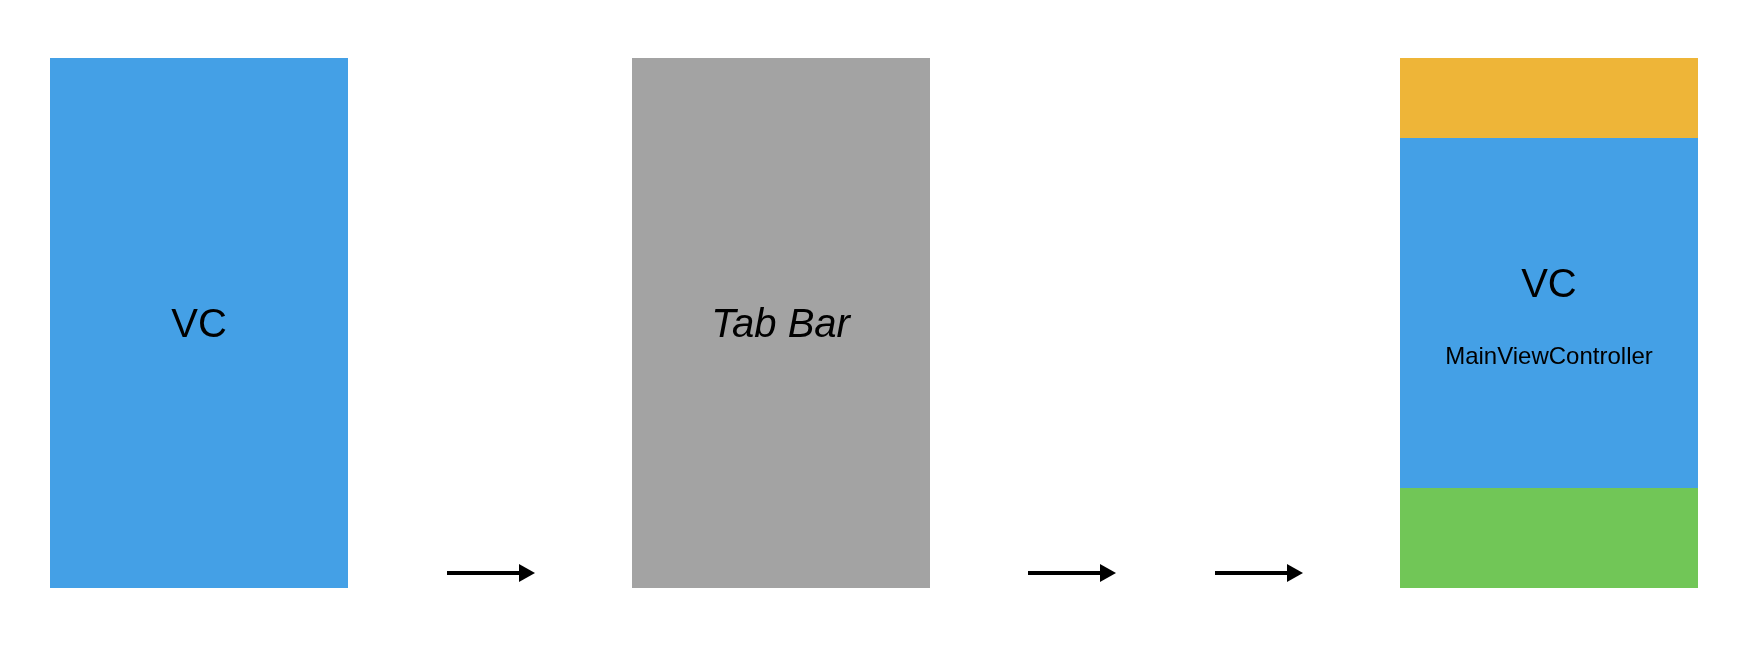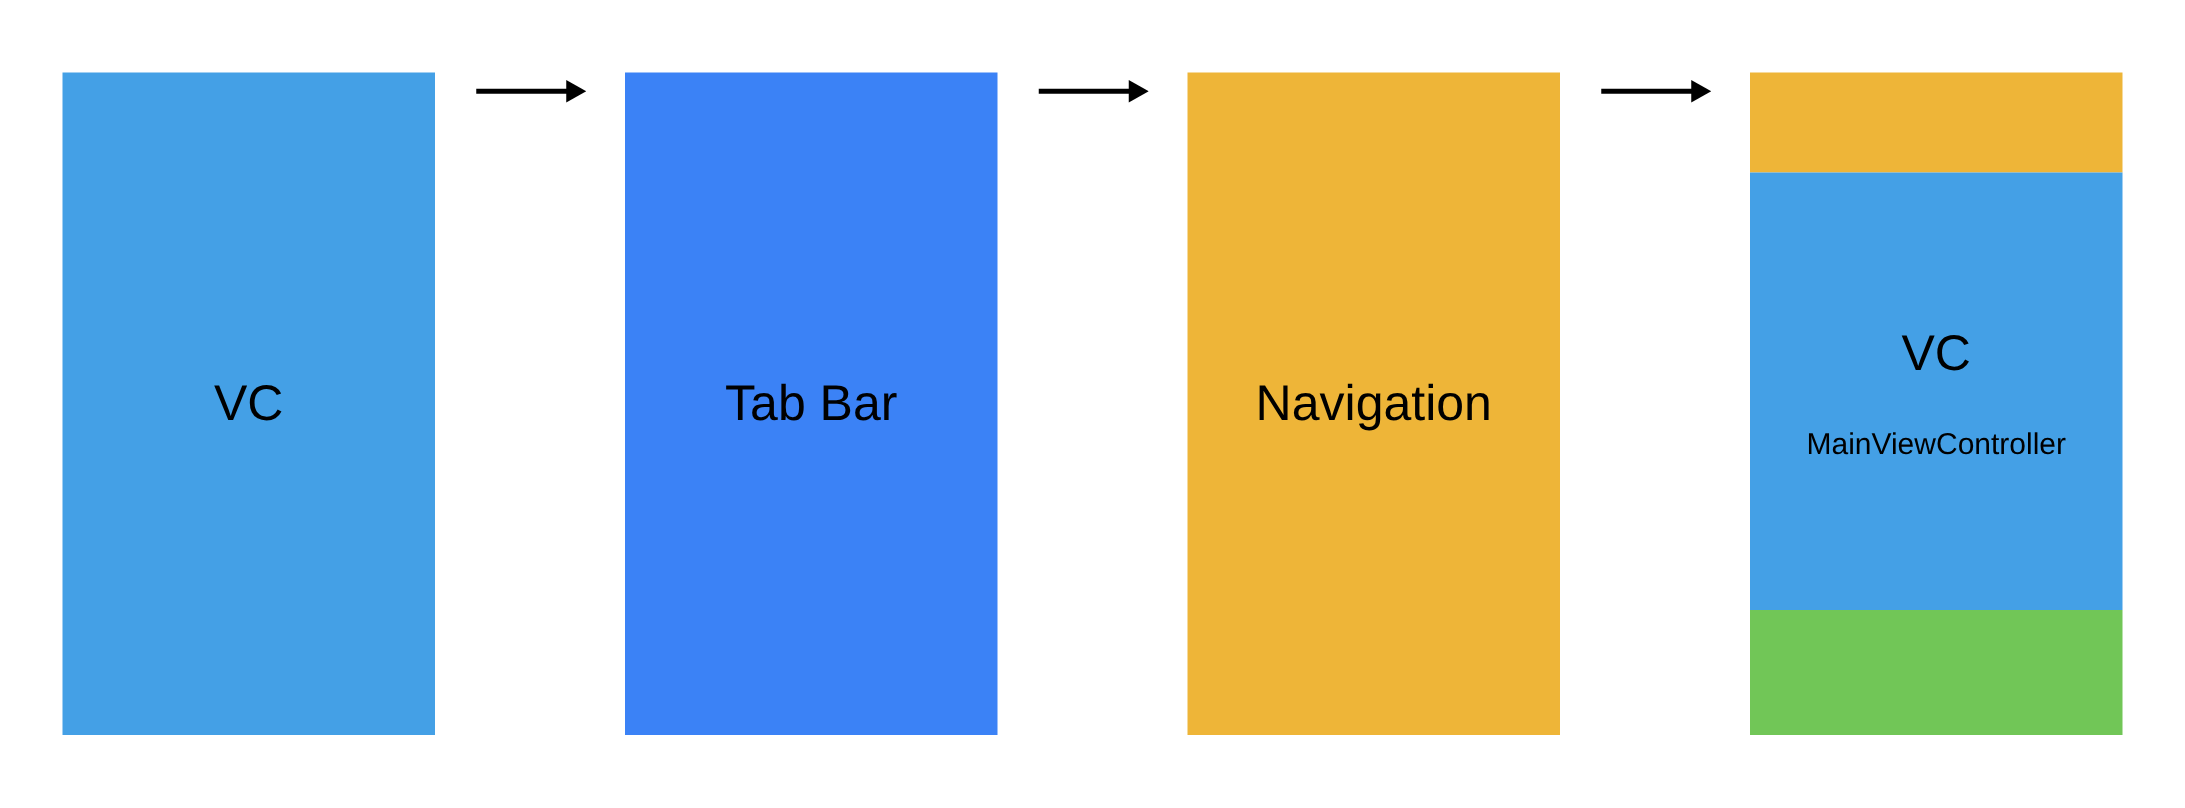--- a/index.html
+++ b/index.html
@@ -12,36 +12,36 @@
       height: 646px;
       background: #ffffff;
       font-family: -apple-system, BlinkMacSystemFont, "Helvetica Neue", Arial, sans-serif;
       display: flex;
       align-items: center;
       justify-content: center;
       padding: 0 50px;
     }
     .diagram-row {
       display: flex;
-      align-items: flex-start;
+      align-items: flex-end;
       justify-content: space-between;
       width: 100%;
       gap: 20px;
     }
     .box {
       width: 298px;
       height: 530px;
       display: flex;
       flex-direction: column;
       align-items: center;
       justify-content: center;
       position: relative;
     }
     .box-blue { background: #44a0e6; }
-    .box-green { background: #3b82f6; }
+    .box-green { background: #a3a3a3; font-style: italic; }
     .box-yellow { background: #eeb538; }
     .title-line {
       font-size: 40px;
       font-weight: 500;
       color: #000;
       line-height: 1.3;
       text-align: center;
     }
     .subtitle-line {
       font-size: 24px;
@@ -103,23 +103,20 @@
     <div class="title-line">Tab Bar</div>
   </div>
 
   <div class="arrow-wrap">
     <svg width="90" height="30" viewBox="0 0 90 30">
       <line x1="2" y1="15" x2="76" y2="15" stroke="#000" stroke-width="4"></line>
       <polygon points="74,6 90,15 74,24" fill="#000"></polygon>
     </svg>
   </div>
 
-  <div class="box box-yellow">
-    <div class="title-line">Navigation</div>
-  </div>
 
   <div class="arrow-wrap">
     <svg width="90" height="30" viewBox="0 0 90 30">
       <line x1="2" y1="15" x2="76" y2="15" stroke="#000" stroke-width="4"></line>
       <polygon points="74,6 90,15 74,24" fill="#000"></polygon>
     </svg>
   </div>
 
   <div class="stacked-box">
     <div class="stacked-top"></div>

